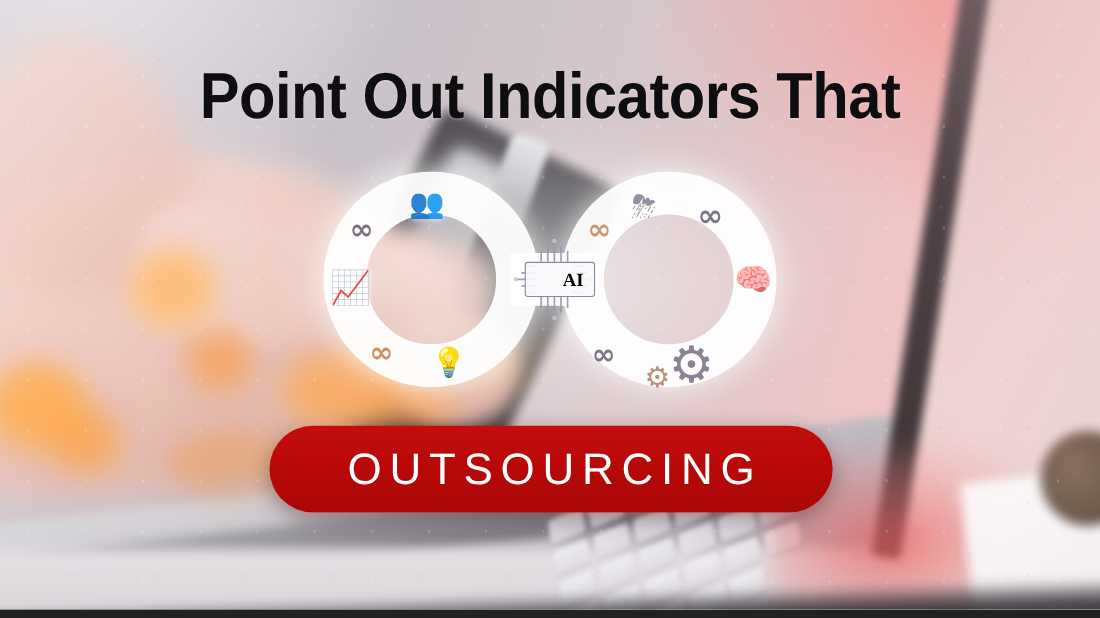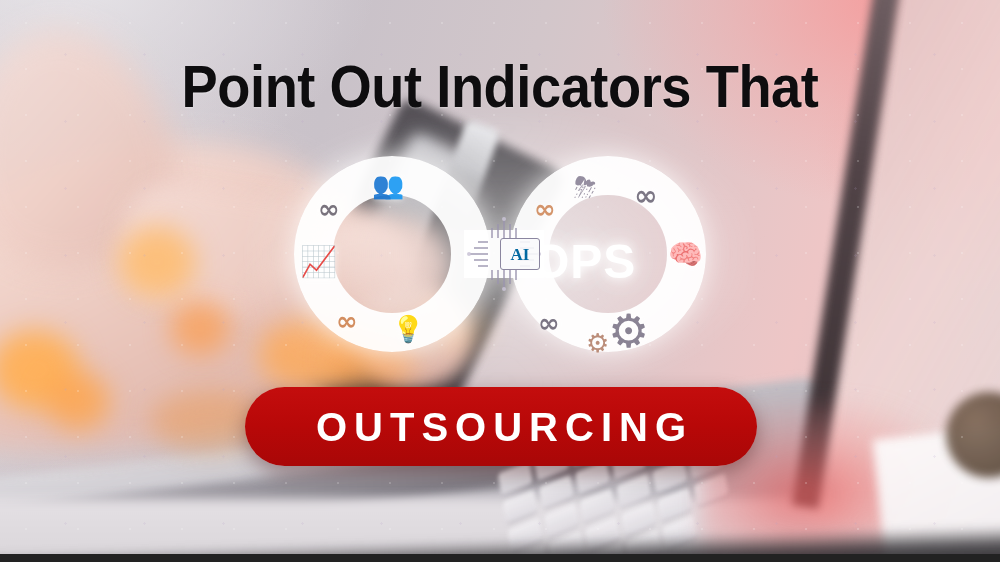--- a/index.html
+++ b/index.html
@@ -196,43 +196,43 @@
     font-weight:bold;font-size:48px;line-height:1;color:#ffffff;
     letter-spacing:1px;
     text-shadow:0 0 10px rgba(255,255,255,.95),0 0 22px rgba(255,255,255,.85),0 0 34px rgba(255,255,255,.5);
   }
   .dev{left:50px;}
   .ops{left:254px;}
 
   
   .ai-chip{position:absolute;left:184px;top:74px;width:84px;height:84px;}
   .ai-box{
-    position:absolute;left:38px;top:26px;width:38px;height:30px;
+    position:absolute;left:15px;top:26px;width:38px;height:30px;
     background:rgba(250,249,252,.9);
     border:1.6px solid #8b86a0;border-radius:3px;
     display:flex;align-items:center;justify-content:center;
     font-family:"Liberation Serif","DejaVu Serif",serif;
-    font-weight:bold;font-size:17px;color:#0369a1;line-height:1;
+    font-weight:bold;font-size:17px;color:#000000;line-height:1;padding-left:24px;
   }
 
   
   .ico{position:absolute;}
   .inf{font-family:"DejaVu Sans",sans-serif;font-weight:bold;line-height:1;}
 
   
   .pill{
     position:absolute;left:245px;top:387px;width:512px;height:79px;
     background:linear-gradient(180deg,#c40d0d 0%,#b80808 48%,#a90707 100%);
     border-radius:42px;
     box-shadow:0 7px 20px rgba(60,0,0,.38);
     display:flex;align-items:center;justify-content:center;
   }
   .pill span{
     font-family:"Liberation Sans","DejaVu Sans",sans-serif;
-    font-weight:bold;font-size:40px;color:#fff;letter-spacing:7px;
+    font-weight:normal;font-size:40px;color:#fff;letter-spacing:7px;
     text-indent:7px;line-height:1;
   }
 </style>
 </head>
 <body>
 
 <div id="stage">
 
   <div class="bg-layer bg-base"></div>
   <div class="bg-layer bg-grey"></div>
@@ -314,21 +314,20 @@
 
   <div class="title">Point Out Indicators That</div>
 
   <div class="logo-wrap">
     <div class="logo-glow"></div>
     <div class="loop loop-left"></div>
     <div class="loop loop-right"></div>
     <div class="bridge"></div>
 
     <div class="devops-text">
-      <span class="ops">OPS</span>
     </div>
 
     <div class="ai-chip">
       <svg width="84" height="84" viewBox="0 0 84 84">
         <g stroke="#9b94ae" stroke-width="1.5" fill="none" opacity="0.92">
           <path d="M42 26 L42 8 M36 26 L36 12 M48 26 L48 12 M30 26 L30 16 M54 26 L54 16"></path>
           <path d="M42 58 L42 76 M36 58 L36 72 M48 58 L48 72 M30 58 L30 68 M54 58 L54 68"></path>
           <path d="M26 42 L8 42 M26 36 L12 36 M26 48 L12 48 M26 30 L16 30 M26 54 L16 54"></path>
           <path d="M58 42 L76 42 M58 36 L72 36 M58 48 L72 48 M58 30 L68 30 M58 54 L68 54"></path>
         </g>

